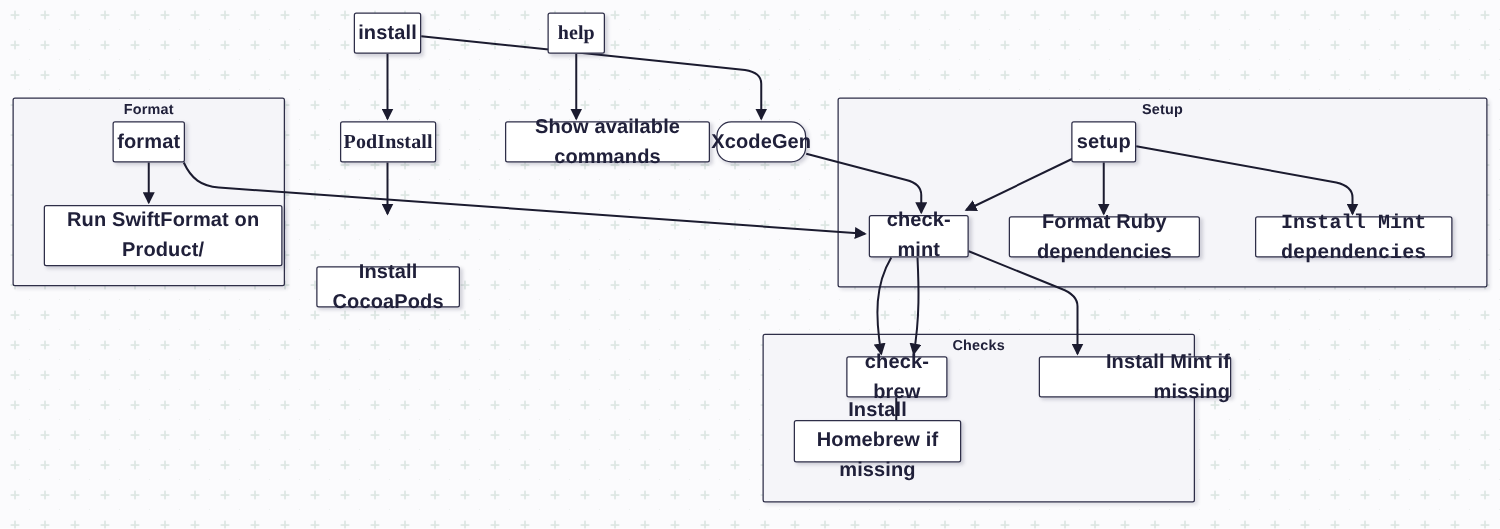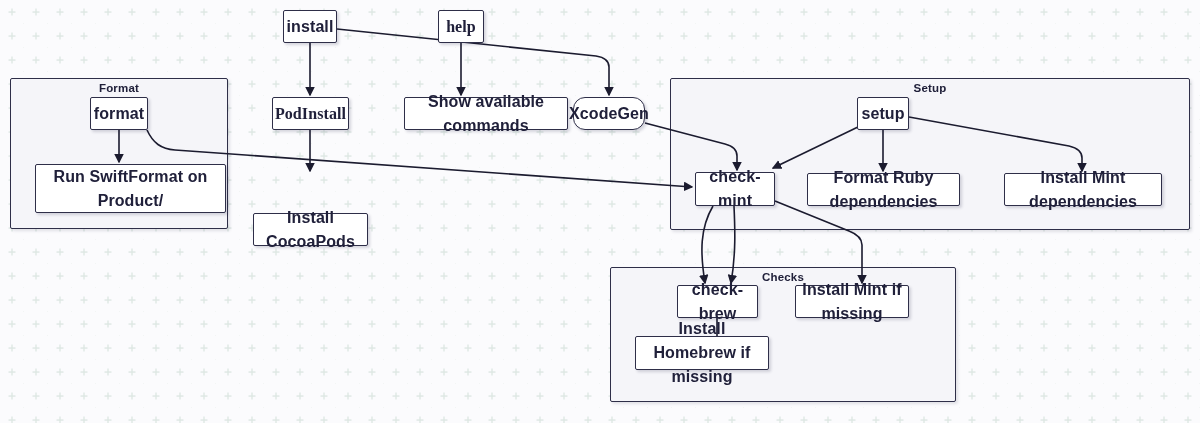--- a/index.html
+++ b/index.html
@@ -93,19 +93,19 @@
       <div class="node" style="left: 90px; top: 97px; width: 58px; height: 33px;">format</div>
       <div class="node" style="left: 272px; top: 97px; width: 77px; height: 33px; font-family: Liberation Serif, serif;">PodInstall</div>
       <div class="node" style="left: 385px; top: 97px; width: 164px; height: 33px; margin-left: 19px;">Show available commands</div>
       <div class="node" style="left: 573px; top: 97px; width: 72px; height: 33px; border-radius: 12px;">XcodeGen</div>
       <div class="node" style="left: 857px; top: 97px; width: 52px; height: 33px;">setup</div>
       <div class="node" style="left: 35px; top: 164px; width: 191px; height: 49px;">Run SwiftFormat on
 Product/</div>
       <div class="node" style="left: 253px; top: 173px; width: 115px; height: 33px; margin-top: 40px;">Install CocoaPods</div>
       <div class="node" style="left: 695px; top: 172px; width: 80px; height: 34px;">check-mint</div>
       <div class="node" style="left: 807px; top: 173px; width: 153px; height: 33px;">Format Ruby dependencies</div>
-      <div class="node" style="left: 1004px; top: 173px; width: 158px; height: 33px;">Install Mint dependencies</div>
+      <div class="node" style="left: 1004px; top: 173px; width: 158px; height: 33px; font-family: Liberation Mono, monospace;">Install Mint dependencies</div>
       <div class="node" style="left: 677px; top: 285px; width: 81px; height: 33px;">check-brew</div>
-      <div class="node" style="left: 795px; top: 285px; width: 114px; height: 33px;">Install Mint if missing</div>
+      <div class="node" style="left: 831px; top: 285px; width: 154px; height: 33px; text-align: right;">Install Mint if missing</div>
       <div class="node" style="left: 635px; top: 336px; width: 134px; height: 34px;">Install Homebrew if missing</div>
     </div>
 
 </div>
 
 </body></html>

